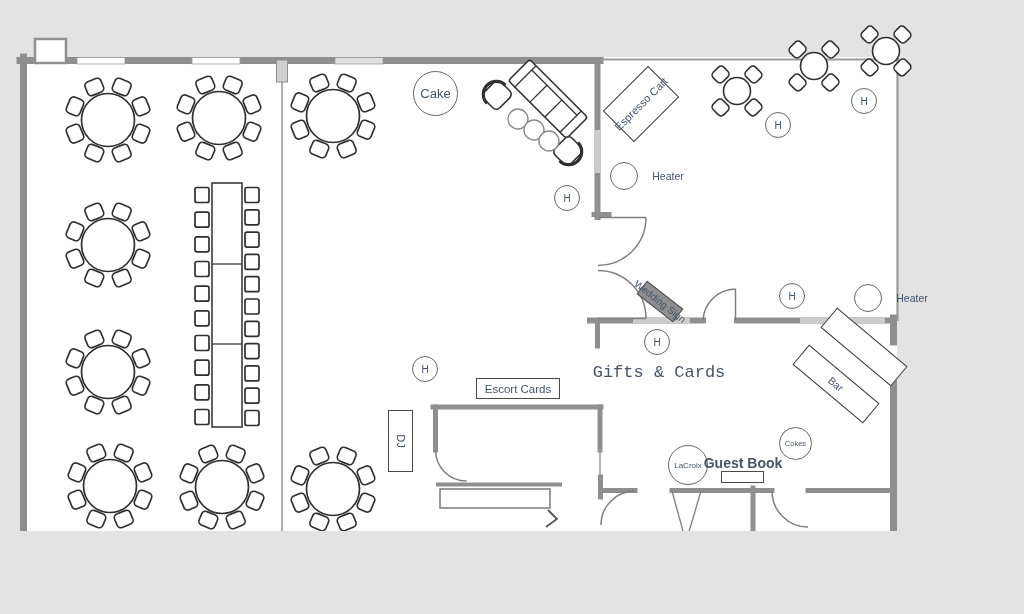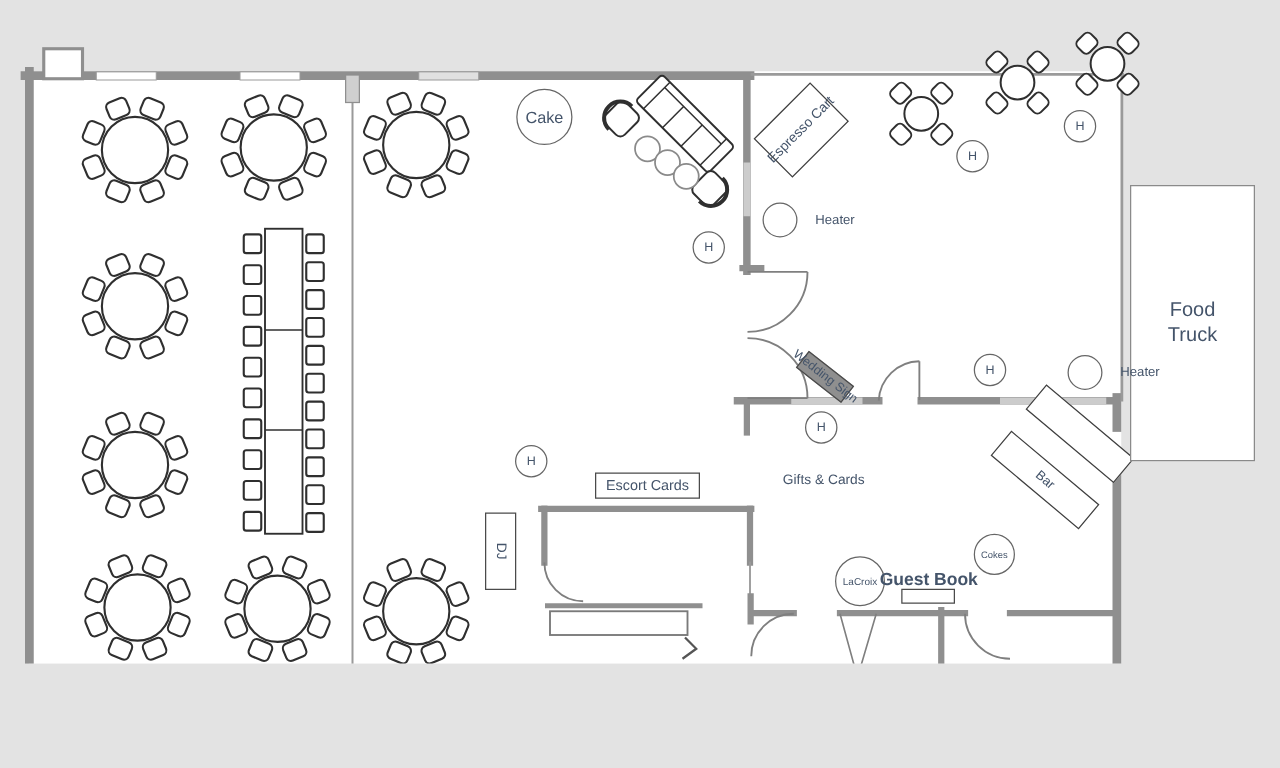--- a/index.html
+++ b/index.html
@@ -23,21 +23,21 @@
                border:1.5px solid #3f3f3f;background:#fff;}
   .lbl-bar{left:790px;top:371px;width:92px;height:26px;transform:rotate(40deg);
            border:1.5px solid #3f3f3f;background:#fff;font-size:10.5px;}
   .lbl-foodtruck{left:904px;top:148px;width:100px;height:221px;border:1.5px solid #8a8a8a;
                  background:#fff;font-size:16px;}
   .lbl-foodtruck span{width:58px;text-align:center;white-space:normal;line-height:1.25;}
   .lbl-lacroix{left:668px;top:445px;width:40px;height:40px;font-size:8px;}
   .lbl-cokes{left:779px;top:427px;width:33px;height:33px;font-size:7.5px;}
   .lbl-guestbook-t{left:712px;top:456px;width:62px;height:14px;font-size:14px;font-weight:bold;}
   .lbl-guestbook-r{left:721px;top:471px;width:43px;height:12px;border:1.5px solid #4a4a4a;background:#fff;}
-  .lbl-gifts{left:617px;top:377px;width:84px;height:14px;font-size:11px;}
+  .lbl-gifts{left:617px;top:365px;width:84px;height:14px;font-size:17px;font-family:Liberation Mono, monospace;}
   
   .mk{position:absolute;display:flex;align-items:center;justify-content:center;
       border:1.3px solid #666;border-radius:50%;background:#fff;box-sizing:border-box;
       font-size:10px;color:#44546a;}
   .mk .over{position:absolute;left:50%;top:50%;transform:translate(-50%,-50%);
             white-space:nowrap;font-size:10.5px;color:#44546a;margin-left:44px;}
 </style>
 </head>
 <body>
 
@@ -458,23 +458,20 @@
 
   <div class="lbl boxed lbl-dj">
     <span>DJ</span>
   </div>
 
   <div class="lbl lbl-barback"></div>
   <div class="lbl lbl-bar">
     <span>Bar</span>
   </div>
 
-  <div class="lbl lbl-foodtruck">
-    <span>Food Truck</span>
-  </div>
 
   <div class="lbl circ lbl-lacroix">
     <span>LaCroix</span>
   </div>
 
   <div class="lbl lbl-guestbook-t">
     <span>Guest Book</span>
   </div>
   <div class="lbl lbl-guestbook-r"></div>
 

